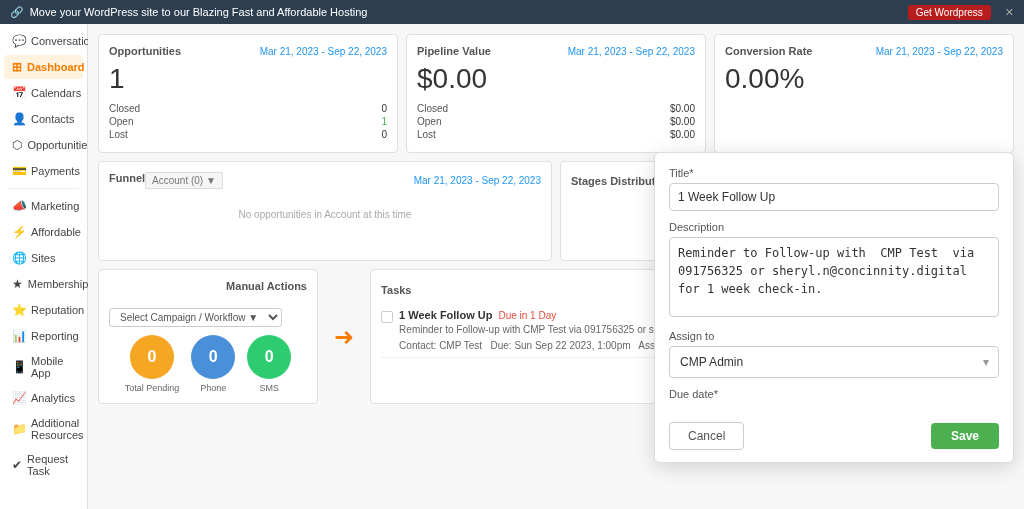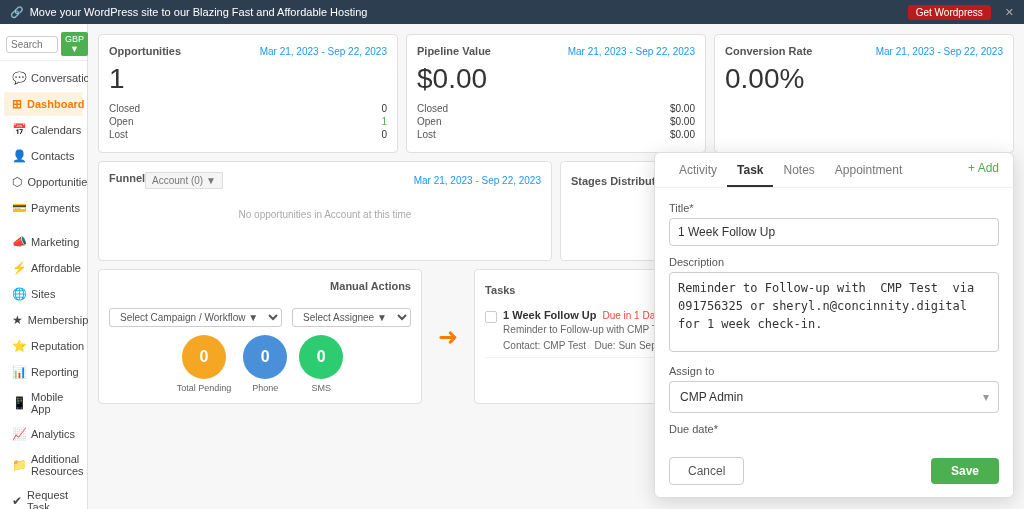--- a/index.html
+++ b/index.html
@@ -114,24 +114,20 @@
     </div>
     <div style="display:flex;align-items:center;gap:6px;">
       <button class="get-wp-btn">Get Wordpress</button>
       <span class="close-x">✕</span>
     </div>
   </div>
 
   <div class="main-layout">
 
     <div class="sidebar">
-      <div class="search-bar">
-        <input type="text" placeholder="Search" style="">
-        <button class="upgrade-btn">GBP ▼</button>
-      </div>
 
       <div class="sidebar-item">
         <span class="si-icon">💬</span>
         <span>Conversations</span>
       </div>
       <div class="sidebar-item active">
         <span class="si-icon">⊞</span>
         <span>Dashboard</span>
       </div>
       <div class="sidebar-item">
@@ -273,23 +269,20 @@
       </div>
 
       <div class="actions-row">
         <div class="actions-card">
           <div class="card-header">
             <span class="card-title">Manual Actions</span>
           </div>
           <div style="display:flex;gap:10px;margin-bottom:8px;">
             <select class="dropdown-select">
               <option>Select Campaign / Workflow ▼</option>
-            </select>
-            <select class="dropdown-select">
-              <option>Select Assignee ▼</option>
             </select>
           </div>
           <div class="action-circles">
             <div class="action-circle-wrap">
               <div class="action-circle circle-yellow">0</div>
               <span class="circle-label">Total Pending</span>
             </div>
             <div class="action-circle-wrap">
               <div class="action-circle circle-blue">0</div>
               <span class="circle-label">Phone</span>
@@ -327,27 +320,20 @@
               </div>
 
               <div style="font-size:20px;color:#f57c00;align-self:center;margin-left:6px;">➜</div>
             </div>
           </div>
         </div>
       </div>
 
       <div class="task-panel">
 
-        <div class="task-panel-tabs">
-          <div class="task-panel-tab">Activity</div>
-          <div class="task-panel-tab active">Task</div>
-          <div class="task-panel-tab">Notes</div>
-          <div class="task-panel-tab">Appointment</div>
-          <div class="task-panel-add">+ Add</div>
-        </div>
 
         <div class="task-panel-body">
           <label class="form-label">Title*</label>
           <input class="form-input" type="text" value="1 Week Follow Up" style="">
 
           <label class="form-label">Description</label>
           <textarea class="form-textarea" style="">Reminder to Follow-up with  CMP Test  via  091756325 or sheryl.n@concinnity.digital for 1 week check-in.</textarea>
 
           <label class="form-label">Assign to</label>
           <div class="form-select-wrap">

